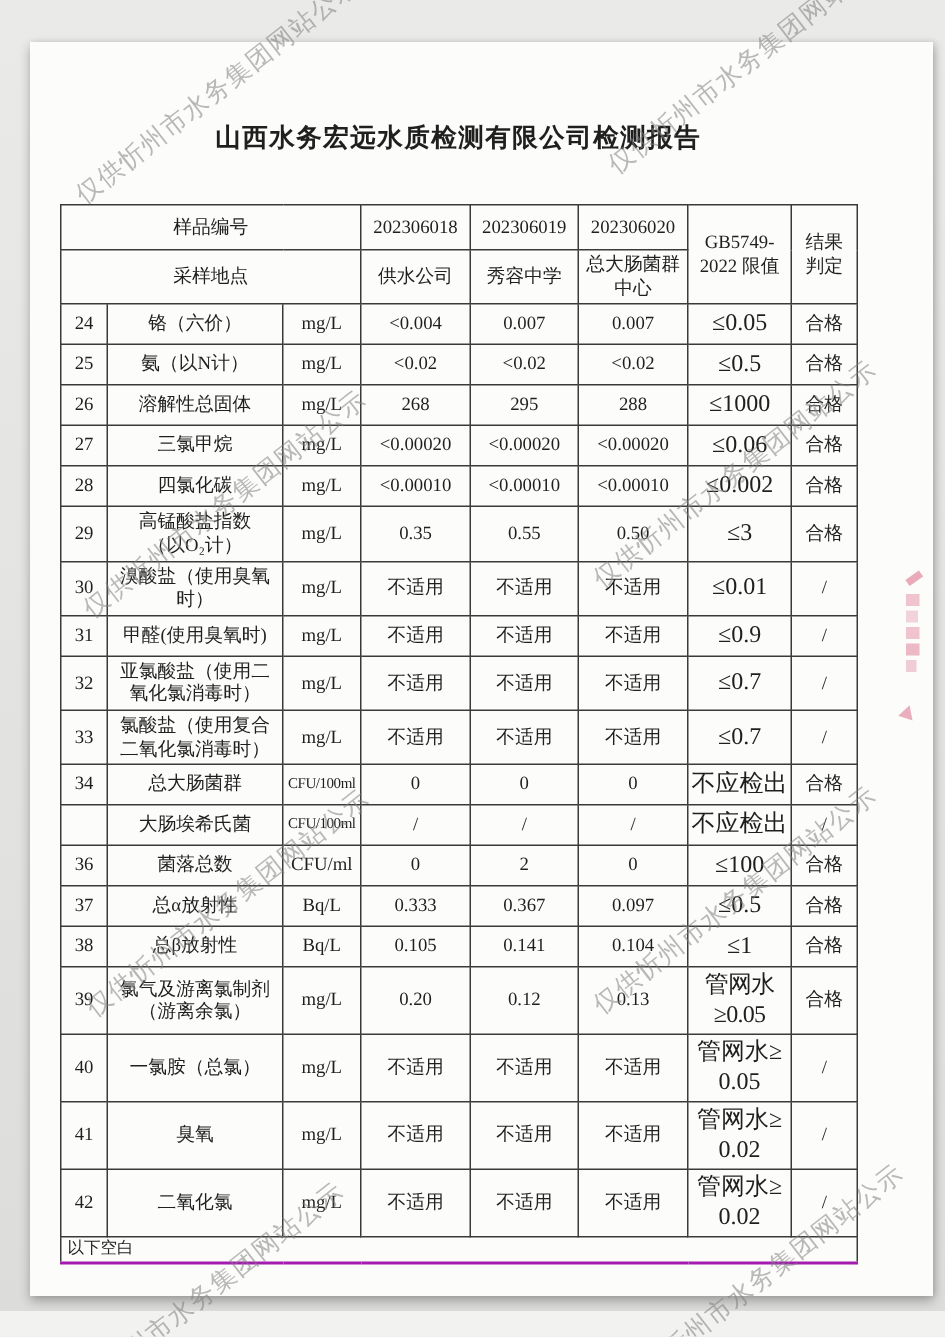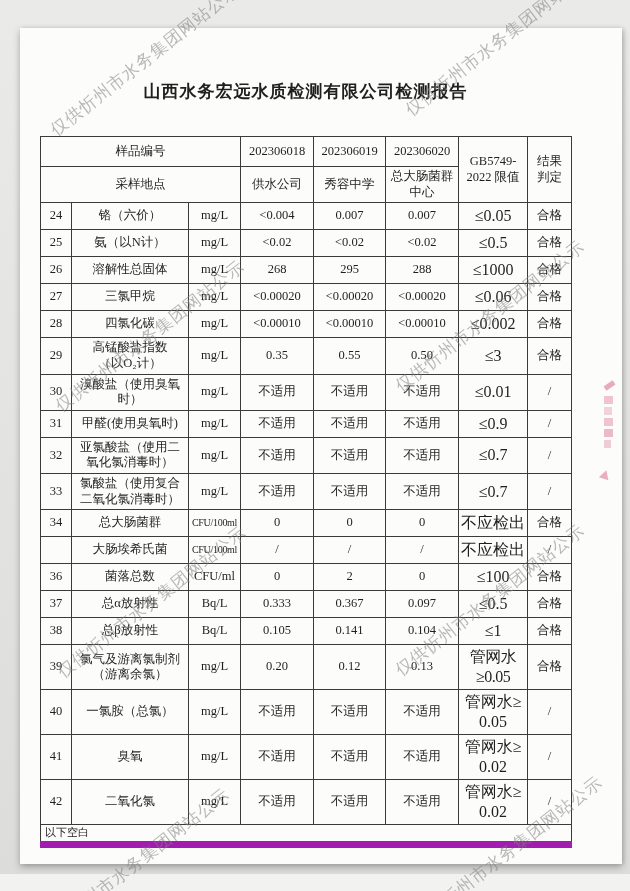--- a/index.html
+++ b/index.html
@@ -67,21 +67,21 @@
   table.report th, table.report td{
     border:1px solid var(--line);
     text-align:center;
     vertical-align:middle;
     padding:2px 1px;
     line-height:1.25;
     font-weight:normal;
     overflow:hidden;
   }
   table.report{border:1.5px solid var(--line);}
-  table.report tfoot td{border-bottom:7px solid #a21caf;}
+  table.report tfoot td{border-bottom:2px solid #a21caf;}
   thead tr.h1 th{height:30px;}
   thead tr.h2 th{height:35px;}
   tbody td{height:27px;}
   .pre{white-space:pre-line;}
   td.col-name{text-align:left;padding-left:5px;white-space:pre-line;}
   td.small, th.small{font-size:10px;letter-spacing:-0.3px;}
   td.limit-sm{font-size:9.5px;letter-spacing:-0.5px;}
   td.col-limit{white-space:pre-line;font-size:16px;}
   th.merged{line-height:2.55;font-family:Liberation Serif, serif;}
   tfoot td.blank-note{

